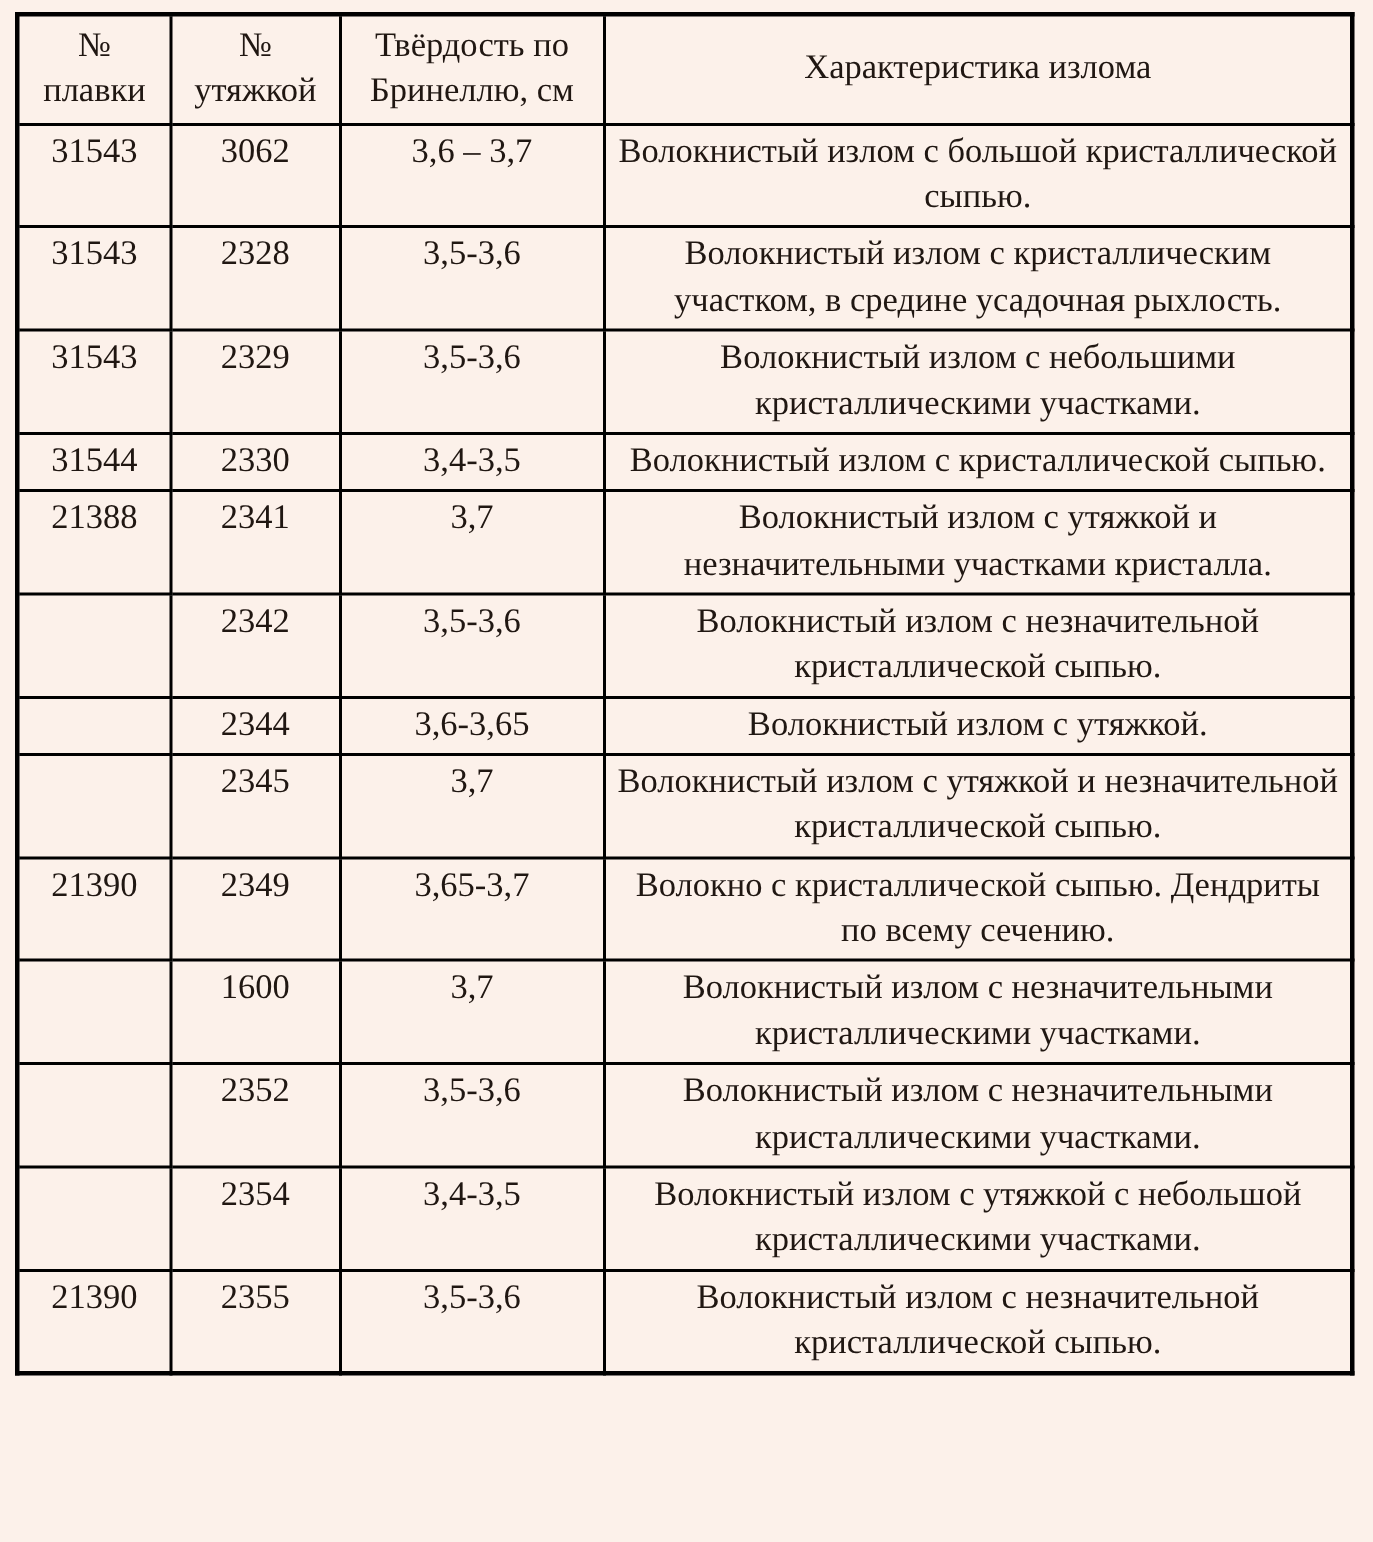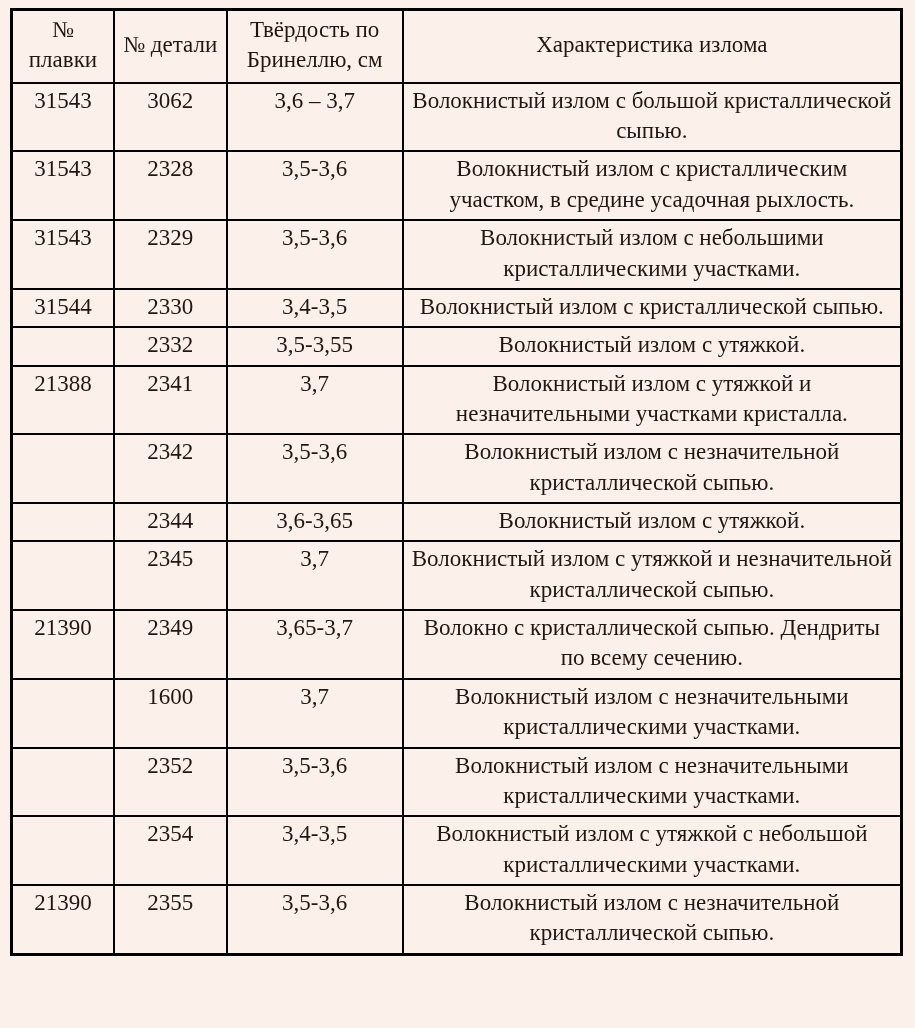--- a/index.html
+++ b/index.html
@@ -55,21 +55,21 @@
   <table class="fracture-table">
     <colgroup>
       <col class="col-melt">
       <col class="col-part">
       <col class="col-hardness">
       <col class="col-char">
     </colgroup>
     <thead>
       <tr>
         <th>№ плавки</th>
-        <th>№ детали</th>
+        <th>№ утяжкой</th>
         <th>Твёрдость по Бринеллю, см</th>
         <th>Характеристика излома</th>
       </tr>
     </thead>
     <tbody>
       <tr>
         <td>31543</td>
         <td>3062</td>
         <td>3,6 – 3,7</td>
         <td>Волокнистый излом с большой кристаллической сыпью.</td>
@@ -84,26 +84,20 @@
         <td>31543</td>
         <td>2329</td>
         <td>3,5-3,6</td>
         <td>Волокнистый излом с небольшими кристаллическими участками.</td>
       </tr>
       <tr>
         <td>31544</td>
         <td>2330</td>
         <td>3,4-3,5</td>
         <td>Волокнистый излом с кристаллической сыпью.</td>
-      </tr>
-      <tr>
-        <td></td>
-        <td>2332</td>
-        <td>3,5-3,55</td>
-        <td>Волокнистый излом с утяжкой.</td>
       </tr>
       <tr>
         <td>21388</td>
         <td>2341</td>
         <td>3,7</td>
         <td>Волокнистый излом с утяжкой и незначительными участками кристалла.</td>
       </tr>
       <tr>
         <td></td>
         <td>2342</td>

